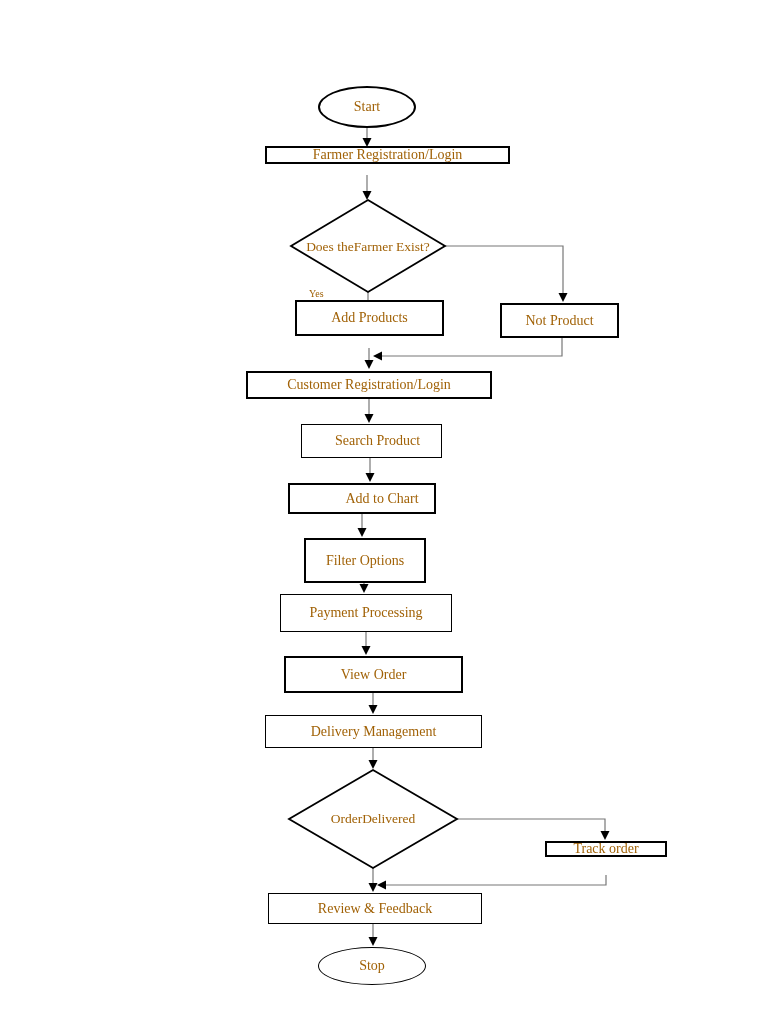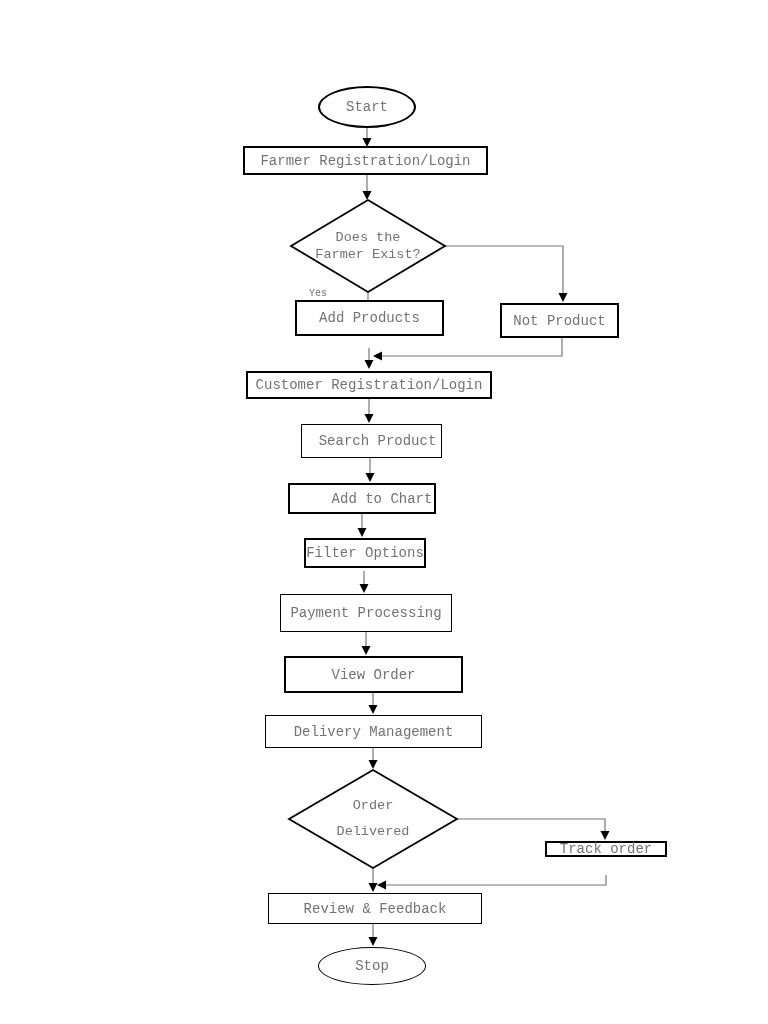--- a/index.html
+++ b/index.html
@@ -5,22 +5,22 @@
   html, body {
     margin: 0;
     padding: 0;
     background: #ffffff;
   }
   .canvas {
     position: relative;
     width: 768px;
     height: 1024px;
     background: #ffffff;
-    font-family: Liberation Mono, monospace;
-    color: #737373;
+    font-family: Liberation Serif, serif;
+    color: #a16207;
     overflow: hidden;
   }
   .layer {
     position: absolute;
     left: 0;
     top: 0;
     width: 768px;
     height: 1024px;
   }
   .edge-line {
@@ -47,42 +47,42 @@
     justify-content: center;
     font-size: 14px;
     white-space: nowrap;
     text-align: center;
   }
   .thin { border-width: 1px; }
   .term { border-radius: 50%; }
   .dtext {
     position: absolute;
     display: flex;
-    flex-direction: column;
+    flex-direction: row;
     align-items: center;
     justify-content: center;
     font-size: 13.5px;
     text-align: center;
     background: transparent;
   }
   .edge-label {
     position: absolute;
     font-size: 10px;
     background: transparent;
   }
 
   
   #n-start        { left: 318px; top: 86px;  width: 98px;  height: 42px; }
-  #n-farmer       { left: 243px; top: 146px; width: 245px; height: 29px; }
+  #n-farmer       { left: 265px; top: 146px; width: 245px; height: 18px; }
   #n-add-products { left: 295px; top: 300px; width: 149px; height: 36px; }
   #n-not-accepted { left: 500px; top: 303px; width: 119px; height: 35px; }
   #n-customer     { left: 246px; top: 371px; width: 246px; height: 28px; }
   #n-search       { left: 301px; top: 424px; width: 141px; height: 34px; padding-left: 12px; }
   #n-add-chart    { left: 288px; top: 483px; width: 148px; height: 31px; padding-left: 40px; }
-  #n-filter       { left: 304px; top: 538px; width: 122px; height: 30px; }
+  #n-filter       { left: 304px; top: 538px; width: 122px; height: 45px; }
   #n-payment      { left: 280px; top: 594px; width: 172px; height: 38px; }
   #n-view-order   { left: 284px; top: 656px; width: 179px; height: 37px; }
   #n-delivery     { left: 265px; top: 715px; width: 217px; height: 33px; }
   #n-track        { left: 545px; top: 841px; width: 122px; height: 16px; }
   #n-review       { left: 268px; top: 893px; width: 214px; height: 31px; }
   #n-stop         { left: 318px; top: 947px; width: 108px; height: 38px; }
 
   #t-d1 { left: 291px; top: 200px; width: 154px; height: 92px; line-height: 17px; }
   #t-d2 { left: 289px; top: 770px; width: 168px; height: 98px; line-height: 26px; }
   #yes-label { left: 309px; top: 288px; }

